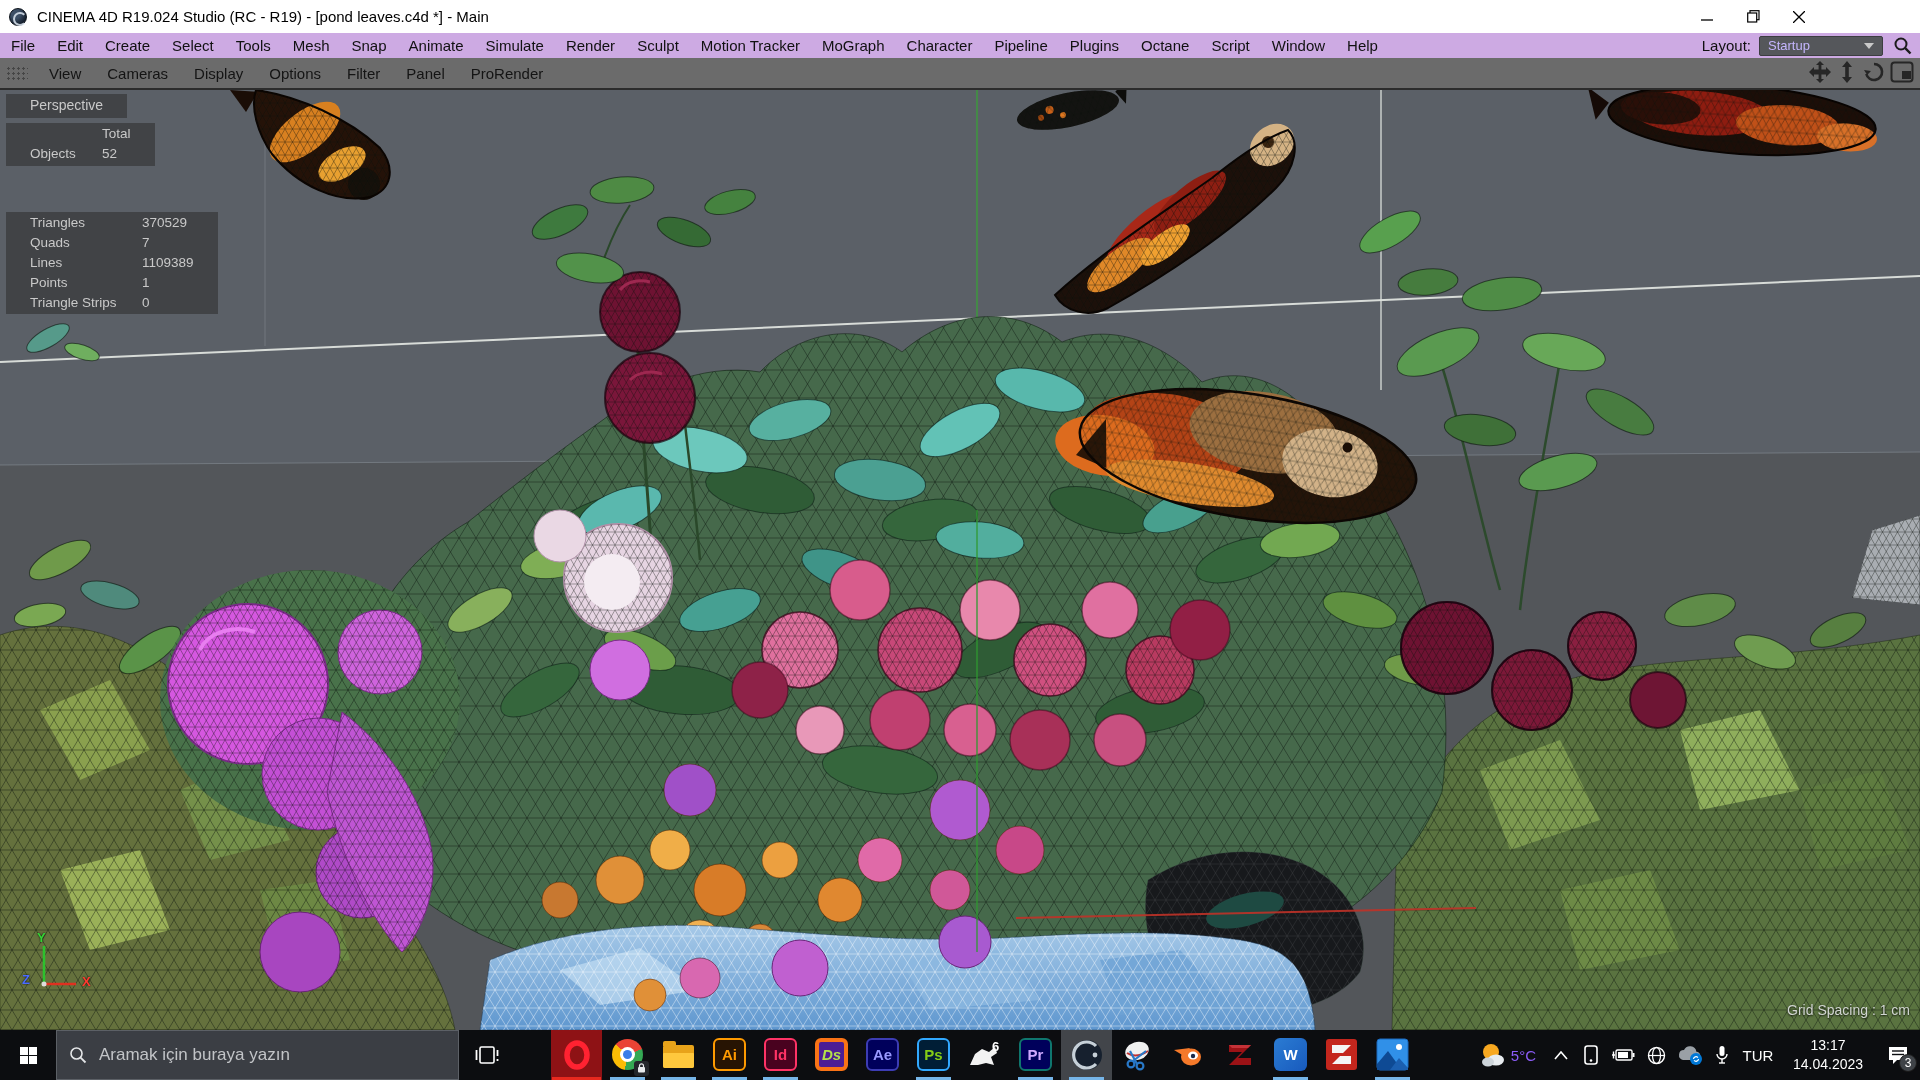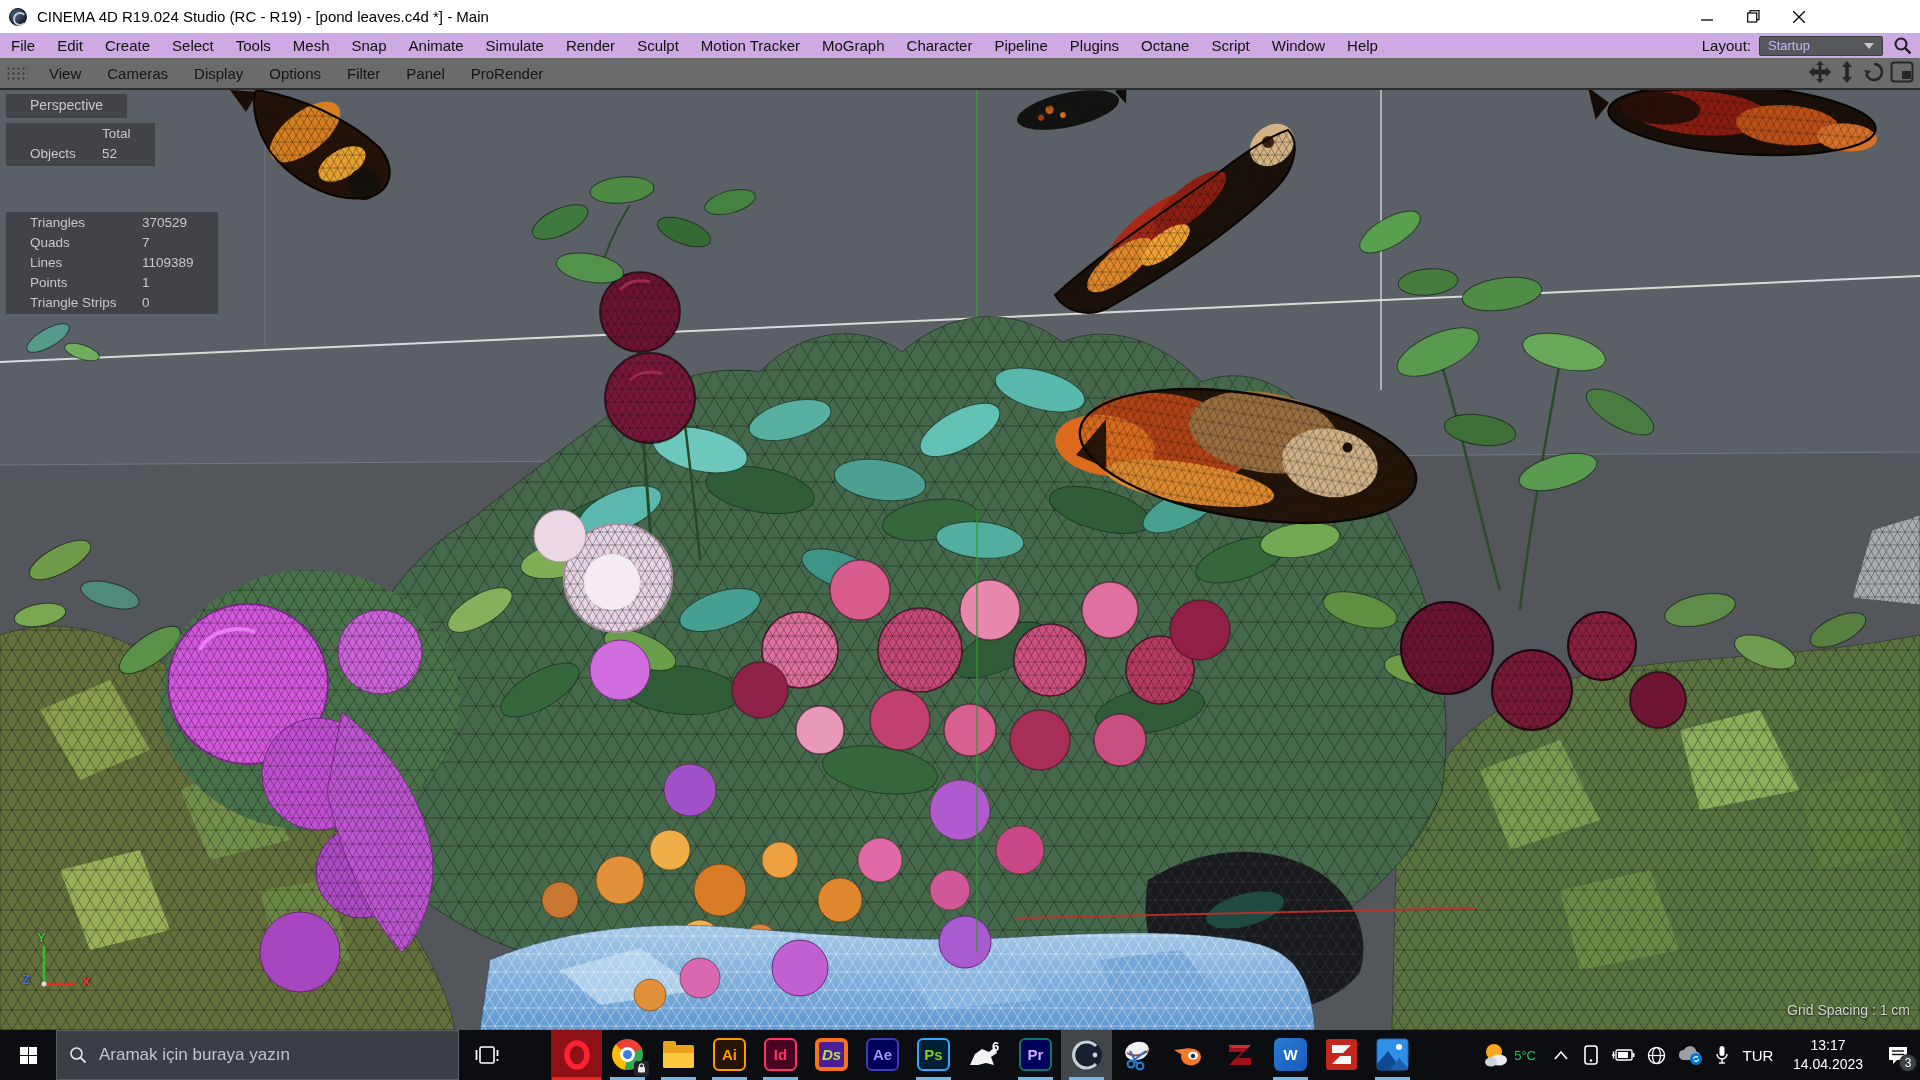--- a/index.html
+++ b/index.html
@@ -78,21 +78,21 @@
   .chrome { position:relative; width:31px; height:31px; border-radius:50%;
             background:conic-gradient(from -50deg, #ea4335 0 120deg, #34a853 120deg 240deg, #fbbc05 240deg 360deg); }
   .chrome::before { content:""; position:absolute; left:8px; top:8px; width:15px; height:15px; border-radius:50%;
             background:#fff; }
   .chrome::after { content:""; position:absolute; left:11px; top:11px; width:9px; height:9px; border-radius:50%;
             background:#3a7de8; }
   .lockbadge { position:absolute; right:4px; bottom:4px; width:15px; height:15px; border-radius:3px; background:#23262b;
             display:flex; align-items:center; justify-content:center; }
   .tray { margin-left:auto; display:flex; align-items:center; height:50px; }
   .tray .titem { display:flex; align-items:center; justify-content:center; height:50px; }
-  .temp { font-size:13px; color:#22c55e; margin:0 10px 0 4px; }
+  .temp { font-size:15px; color:#8b5cf6; margin:0 10px 0 4px; }
   .lang { font-size:15px; color:#fff; width:44px; text-align:center; }
   .clock { font-size:14px; color:#fff; text-align:center; line-height:1.35; width:96px; }
   .notif { position:relative; width:44px; }
   .badge { position:absolute; right:3px; bottom:8px; width:18px; height:18px; border-radius:50%; background:#3f4348;
            color:#fff; font-size:12px; display:flex; align-items:center; justify-content:center; border:1px solid #1a1a1a; }
 </style>
 </head>
 <body>
 
 <div class="app">

